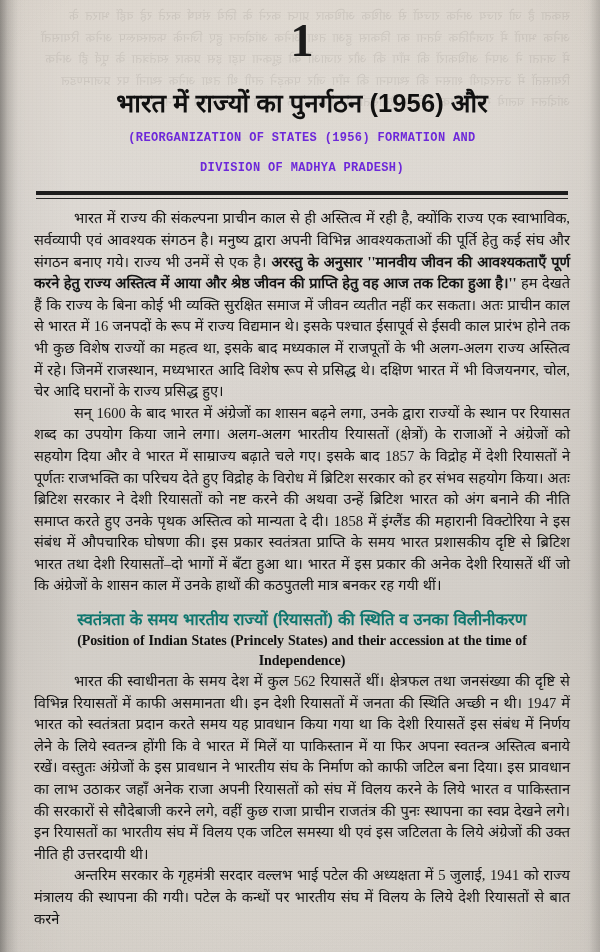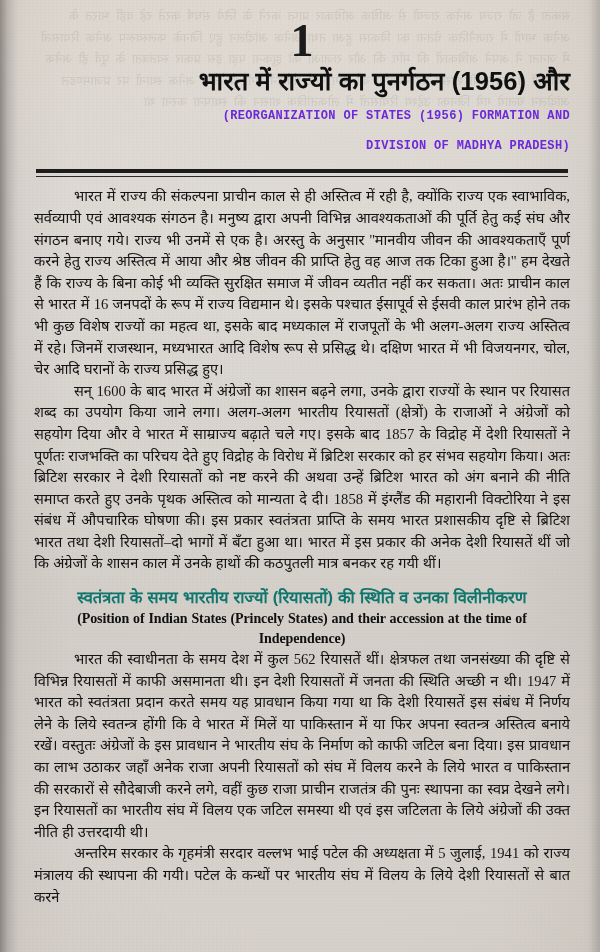--- a/index.html
+++ b/index.html
@@ -93,21 +93,22 @@
     text-align: center;
     font-family: "Liberation Serif", "DejaVu Serif", serif;
     font-size: 46px;
     font-weight: 700;
     line-height: 1;
     padding-top: 18px;
     color: #1b1b1b;
   }
 
   .title-block {
-    text-align: right;
+    text-align: center;
+    margin-top: 22px;
   }
   .title-hi {
     font-family: "Liberation Sans", "DejaVu Sans", sans-serif;
     font-weight: 700;
     font-size: 25.5px;
     line-height: 35px;
     color: #101010;
     letter-spacing: .1px;
   }
   .title-en {
@@ -139,21 +140,21 @@
     font-size: 14.6px;
     line-height: 21.6px;
     text-align: justify;
     color: #141414;
     word-spacing: .5px;
   }
   .body-text p {
     margin: 0;
     text-indent: 40px;
   }
-  .body-text b { font-weight: 400; }
+  .body-text b { font-weight: 700; }
 
   .section-head {
     text-align: center;
     margin-top: 11px;
   }
   .section-head-hi {
     font-family: Liberation Sans, sans-serif;
     font-weight: 700;
     font-size: 16.4px;
     line-height: 23px;

